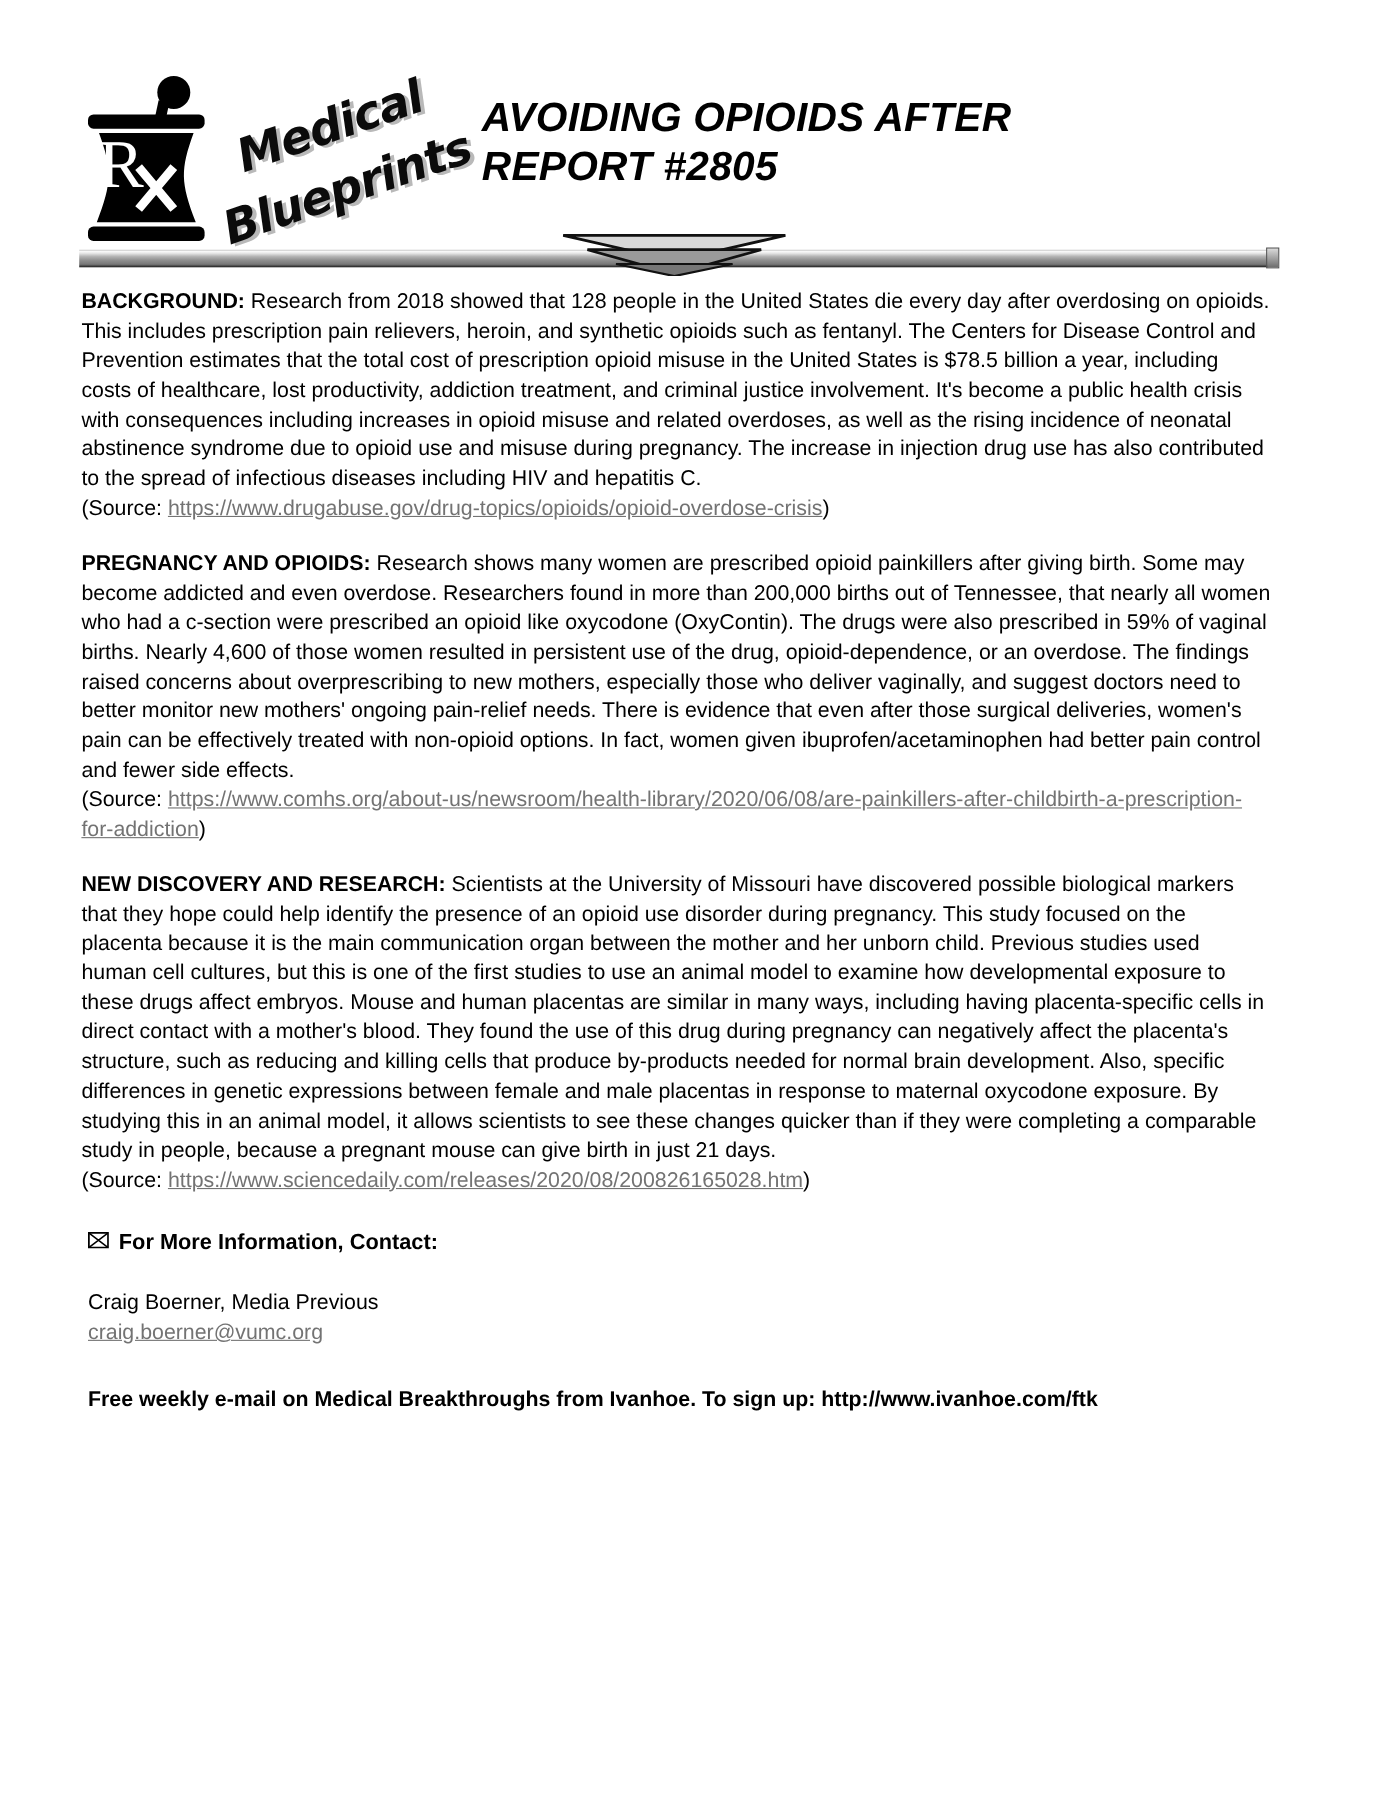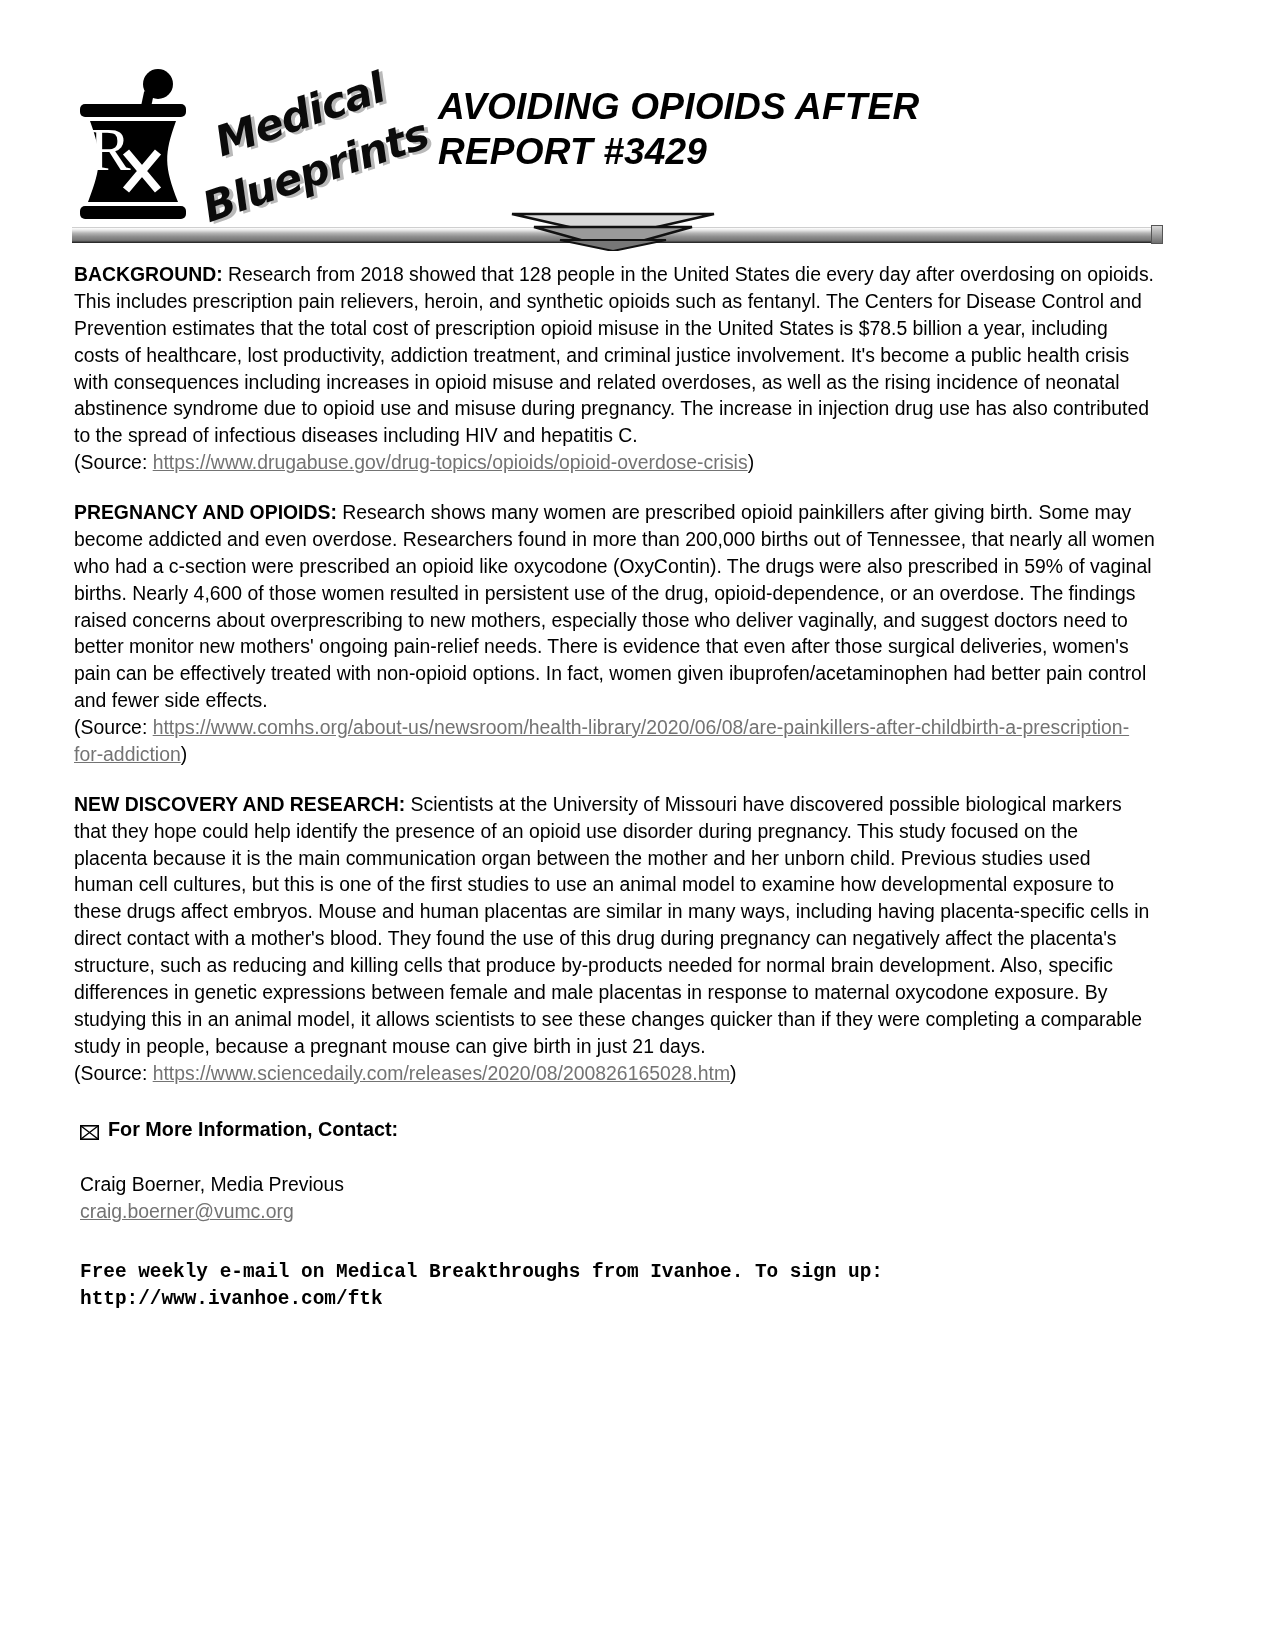--- a/index.html
+++ b/index.html
@@ -142,37 +142,36 @@
     color: #737373;
     text-decoration: underline;
     word-break: break-word;
   }
   .contact-head {
     font-family: "Liberation Sans", sans-serif;
     font-size: 19.8px;
     font-weight: bold;
     margin: 32px 0 0 6px;
     display: flex;
-    align-items: center;
     gap: 9px;
   }
   .env-icon {
     display: inline-block;
     width: 19px;
     height: 15px;
     position: relative;
   }
   .contact-block {
     font-family: "Liberation Sans", sans-serif;
     font-size: 19.4px;
     line-height: 1.38;
     margin: 30px 0 0 6px;
   }
   .footer-note {
-    font-family: Liberation Mono, monospace;
+    font-family: Liberation Sans, sans-serif;
     font-size: 19.4px;
     font-weight: bold;
     margin: 34px 0 0 6px;
     line-height: 1.38;
   }
 </style>
 </head>
 <body>
 
 <div class="page">
@@ -192,21 +191,21 @@
       </svg>
 
       <div class="wordmark">
         <span class="w1">Medical</span>
         <span class="w2">Blueprints</span>
       </div>
     </div>
 
     <div class="title-block">
       <div class="tline">AVOIDING OPIOIDS AFTER</div>
-      <div class="tline">REPORT #3429</div>
+      <div class="tline">REPORT #2805</div>
     </div>
   </div>
 
   <div class="divider-wrap">
     <div class="bar"></div>
     <div class="bar-cap"></div>
     <svg class="chevron-ornament" viewBox="0 0 210 40">
       <polygon points="4,3 206,3 105,26" fill="#d8d8d8" stroke="#111" stroke-width="2.5"></polygon>
       <polygon points="26,16 184,16 105,38" fill="#9a9a9a" stroke="#111" stroke-width="2.5"></polygon>
       <polygon points="52,29 158,29 105,40" fill="#777" stroke="#111" stroke-width="2"></polygon>

